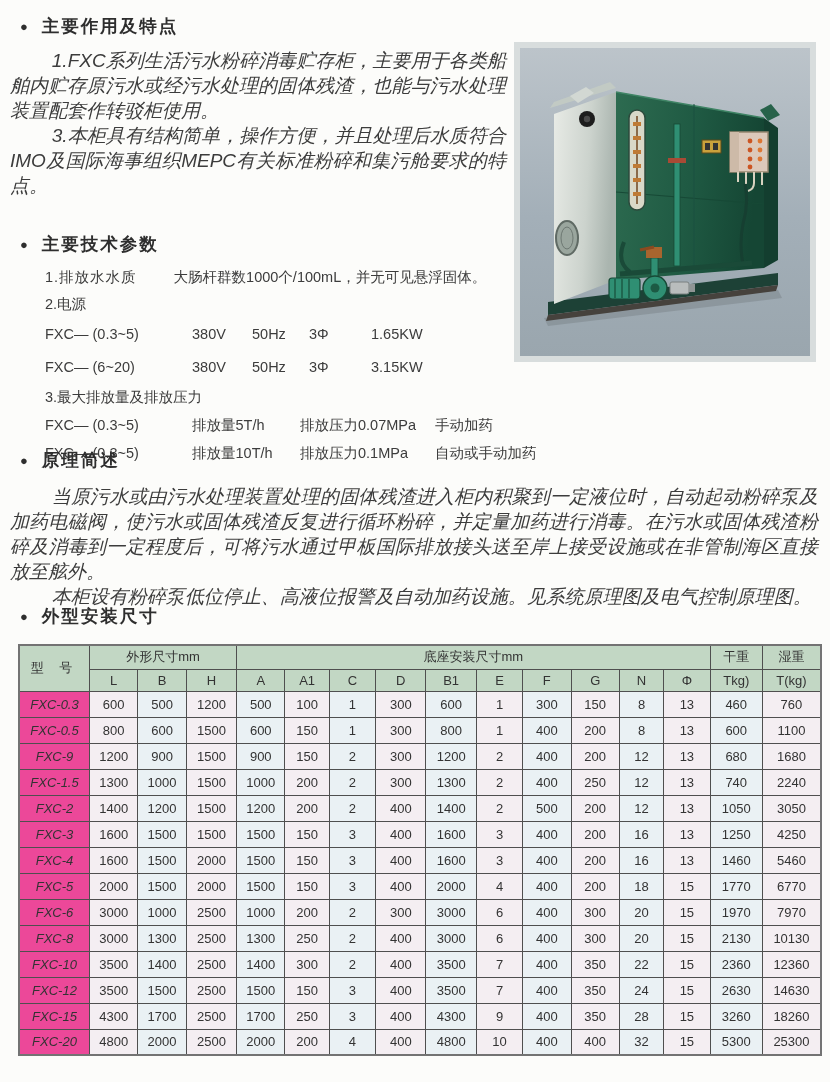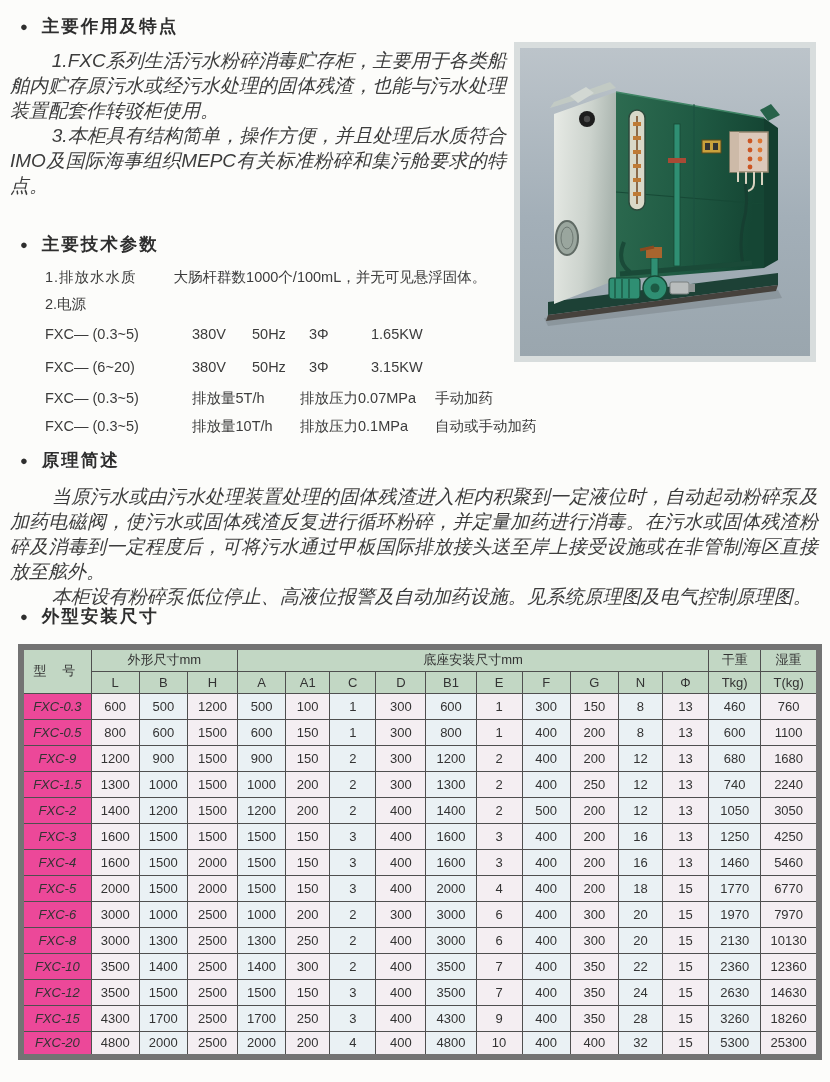--- a/index.html
+++ b/index.html
@@ -69,21 +69,21 @@
   .sec-dims { position: absolute; top: 604px; left: 0; width: 830px; }
 
   
   table.dims {
     margin: 16px 0 0 18px;
     width: 804px;
     border-collapse: collapse;
     table-layout: fixed;
     font-size: 13px;
     color: #333;
-    border: 6px solid #737373;
+    border: 2px solid #737373;
     background: #fdfdfd;
   }
   table.dims th, table.dims td {
     border: 1px solid #4f4f4f;
     text-align: center;
     vertical-align: middle;
     padding: 0 1px;
     overflow: hidden;
     white-space: nowrap;
   }
@@ -233,20 +233,21 @@
         <span class="c-phase">3Φ</span>
         <span class="c-power">1.65KW</span>
       </div>
       <div class="param-row">
         <span class="c-model">FXC— (6~20)</span>
         <span class="c-voltage">380V</span>
         <span class="c-freq">50Hz</span>
         <span class="c-phase">3Φ</span>
         <span class="c-power">3.15KW</span>
       </div>
+      <div class="tech-line">3.最大排放量及排放压力</div>
       <div class="param-row discharge">
         <span class="c-model">FXC— (0.3~5)</span>
         <span class="c-flow">排放量5T/h</span>
         <span class="c-pressure">排放压力0.07MPa</span>
         <span class="c-dosing">手动加药</span>
       </div>
       <div class="param-row discharge">
         <span class="c-model">FXC— (0.3~5)</span>
         <span class="c-flow">排放量10T/h</span>
         <span class="c-pressure">排放压力0.1MPa</span>

